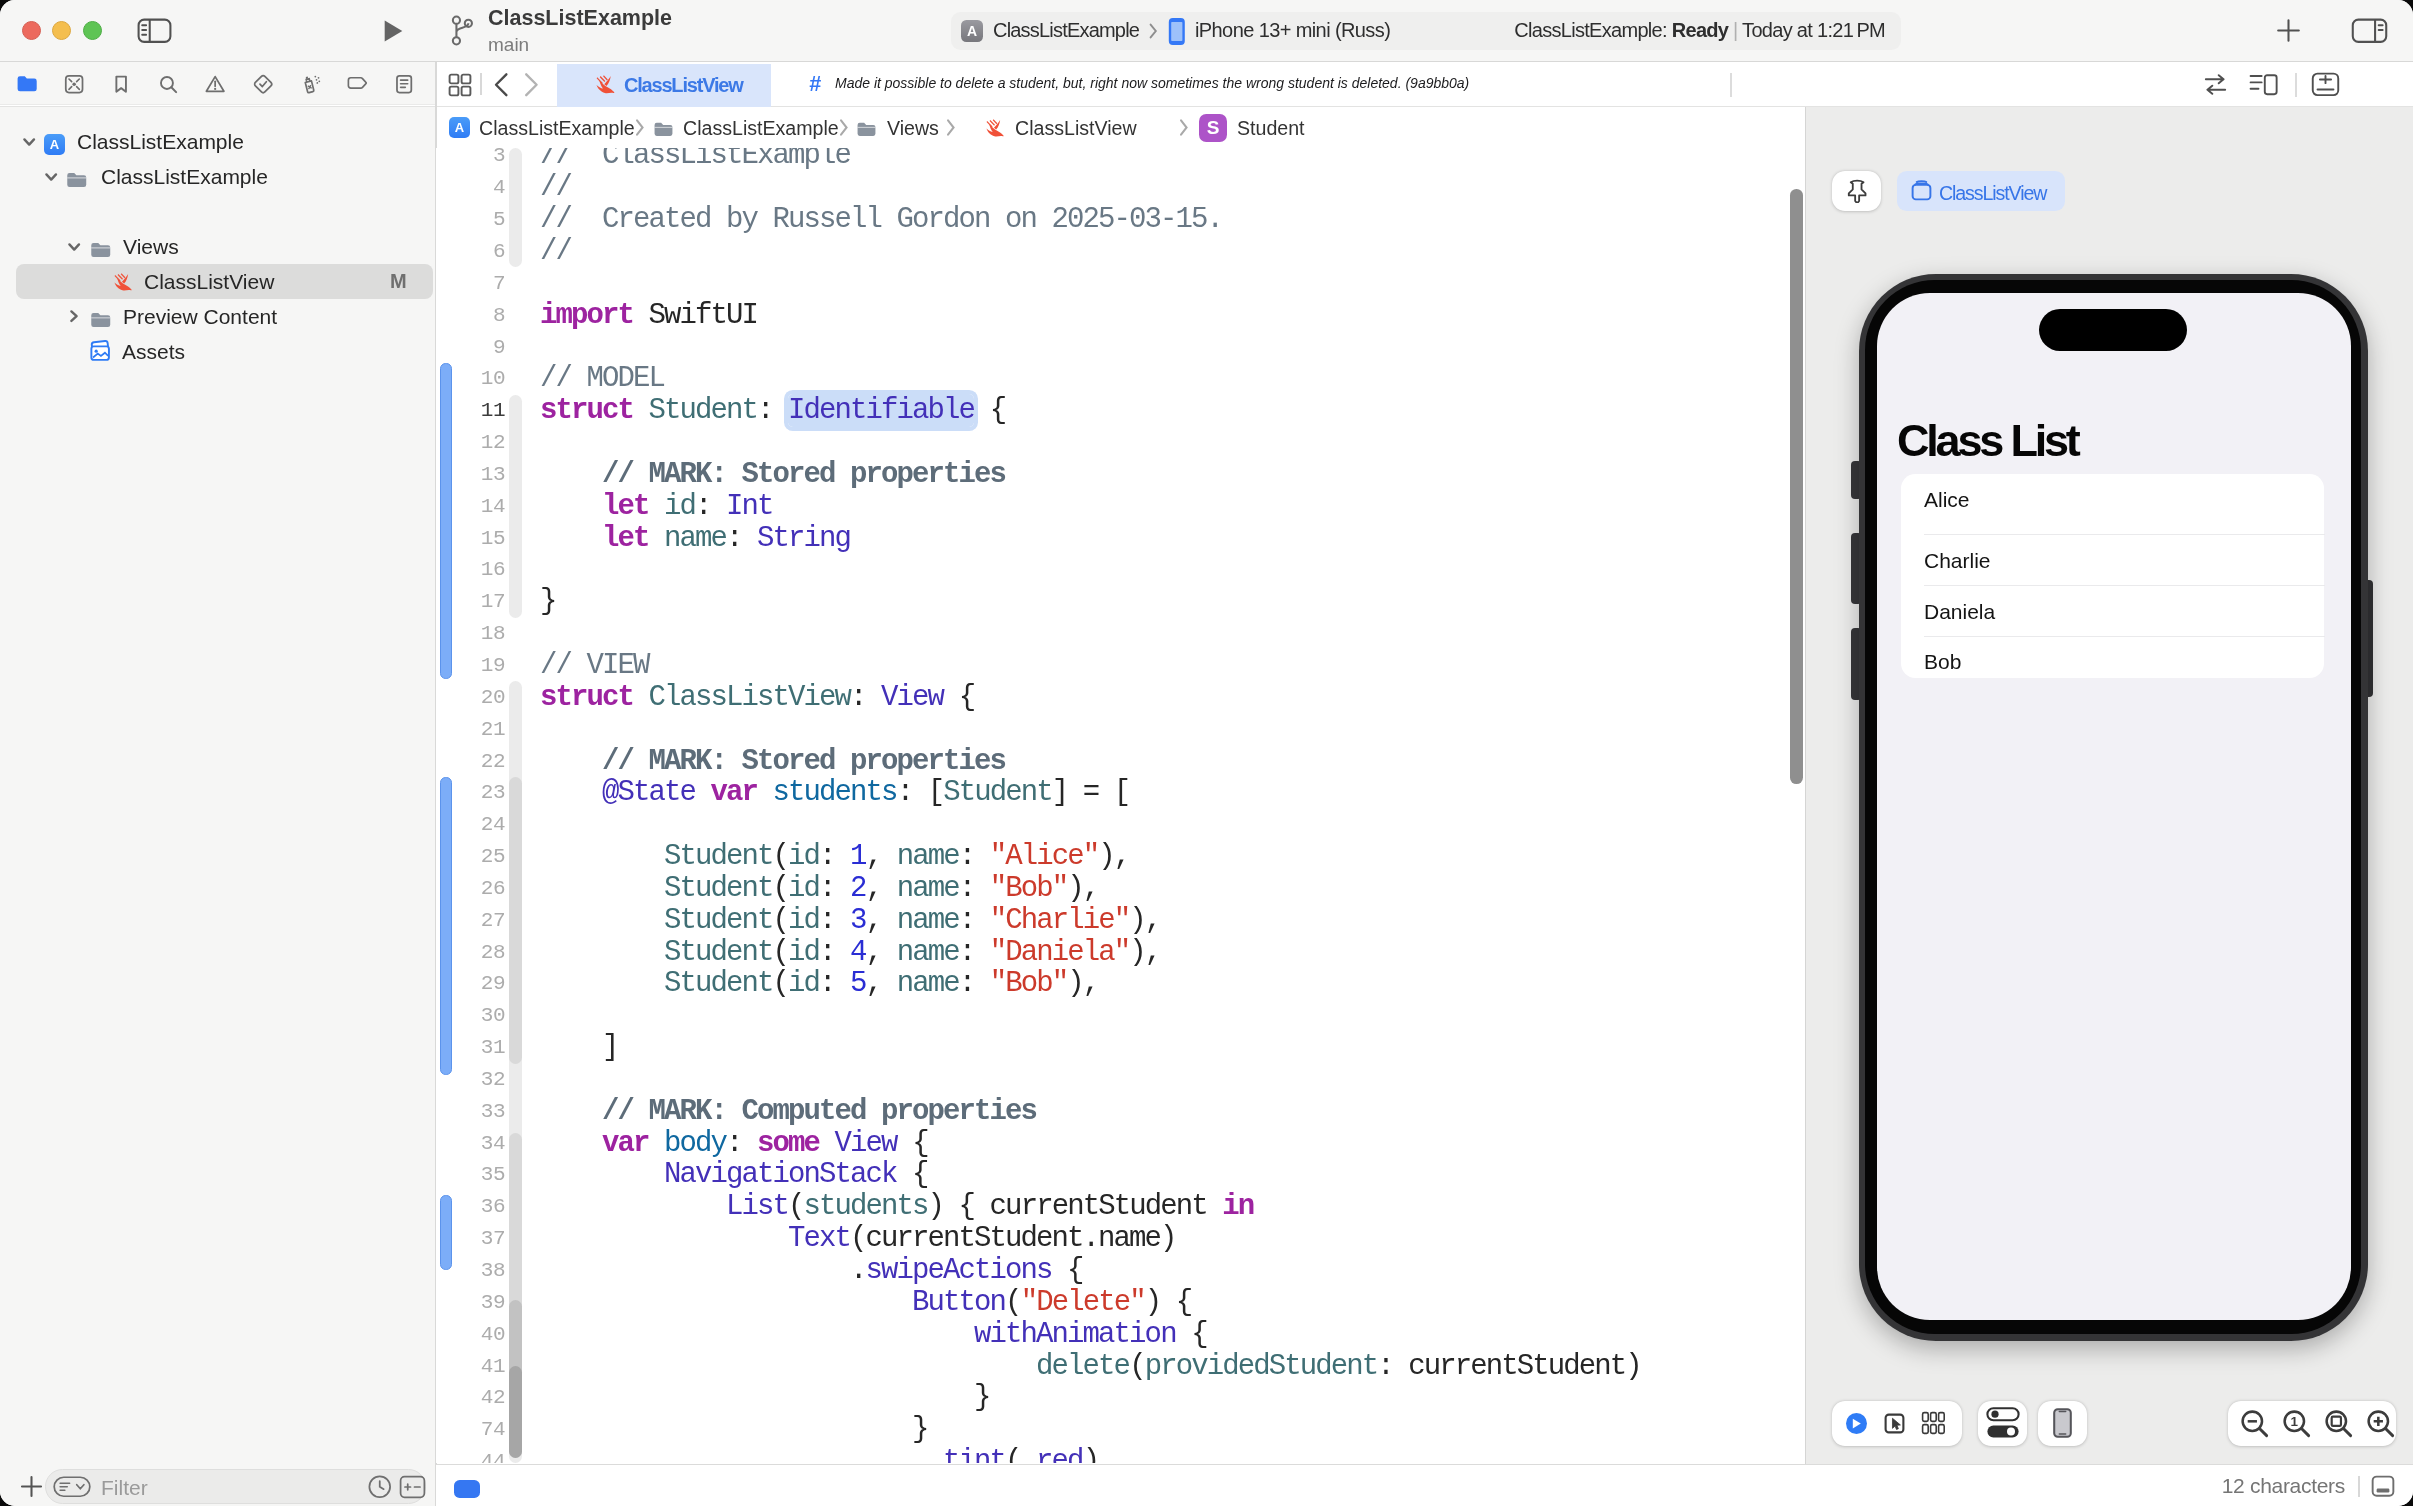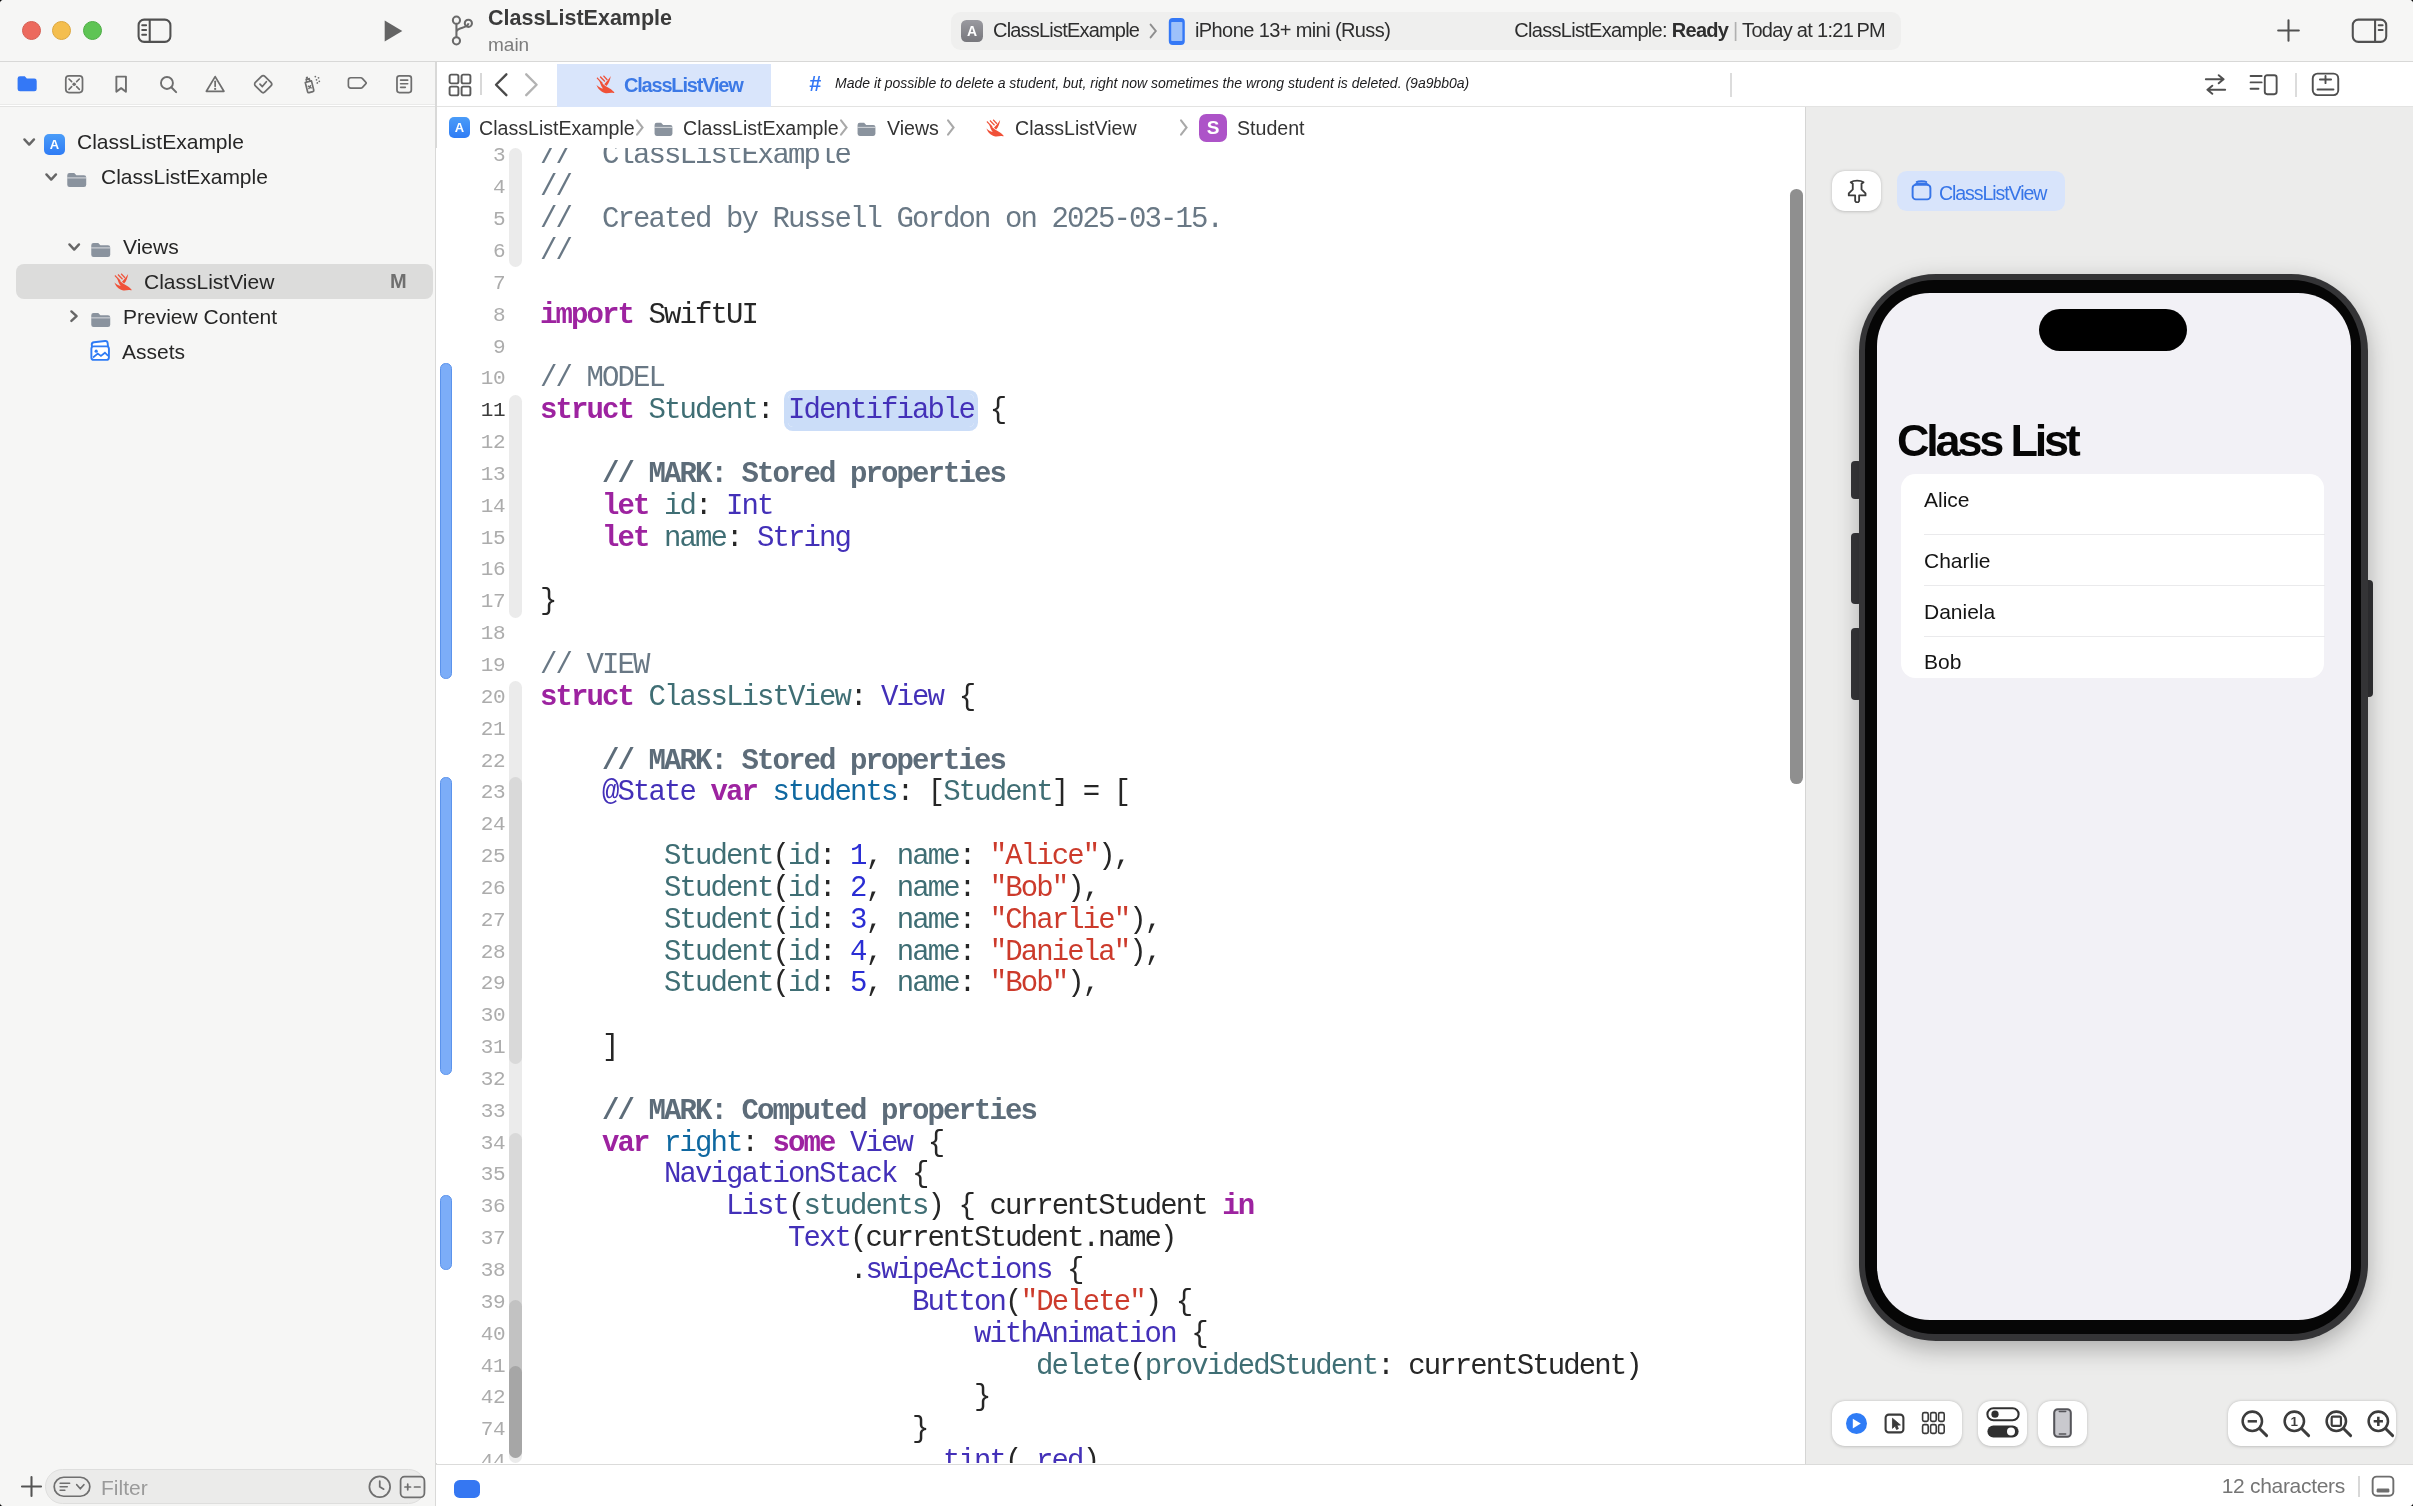--- a/index.html
+++ b/index.html
@@ -1,16 +1,16 @@
 <!DOCTYPE html>
 <html style="font-size:12.8px"><head><meta charset="utf-8"><style>
 * { margin:0; padding:0; box-sizing:border-box; }
 html,body { width:2413px; height:1507px; background:#0a0a0a; font-family:"Liberation Sans", sans-serif; }
 .abs { position:absolute; }
-#win { position:absolute; inset:0; border-radius:4px; overflow:hidden; background:#fff; }
+#win { position:absolute; inset:0; border-radius:15px; overflow:hidden; background:#fff; }
 #toolbar { position:absolute; left:0; top:0; width:2413px; height:62px; background:#f6f6f5; border-bottom:1.6px solid #d8d8d7; }
 #navstrip { position:absolute; left:0; top:62px; width:2413px; height:45px; background:#fff; border-bottom:1.6px solid #e3e3e2; }
 #navstripL { position:absolute; left:0; top:62px; width:436px; height:43px; background:#f6f6f5; border-bottom:1.6px solid #eaeae9; }
 #crumbs { position:absolute; left:436px; top:107px; width:1370px; height:42px; background:#fff; border-bottom:1.6px solid #e2e2e1; }
 #sidebar { position:absolute; left:0; top:107px; width:436px; height:1400px; background:#f6f6f5; }
 #sidediv { position:absolute; left:435px; top:62px; width:1.6px; height:1445px; background:#d9d9d8; }
 #editor { position:absolute; left:436px; top:148px; width:1370px; height:1315px; background:#fff; overflow:hidden; }
 #canvas { position:absolute; left:1805px; top:107px; width:608px; height:1357px; background:#ececeb; border-left:1.6px solid #d5d5d4; }
 #statusbar { position:absolute; left:436px; top:1464px; width:1978px; height:43px; background:#fff; border-top:1.6px solid #dbdbda; }
 .cl { position:absolute; left:540px; white-space:pre; font-family:"Liberation Mono", monospace; font-size:29px; letter-spacing:-1.9px; line-height:32px; height:32px; color:#262626; }
@@ -364,21 +364,21 @@
 <div class="cl" style="top:809px"></div>
 <div class="cl" style="top:841px"><span class="p">        </span><span class="t">Student</span><span class="p">(</span><span class="t">id</span><span class="p">: </span><span class="n">1</span><span class="p">, </span><span class="t">name</span><span class="p">: </span><span class="s">"Alice"</span><span class="p">),</span></div>
 <div class="cl" style="top:873px"><span class="p">        </span><span class="t">Student</span><span class="p">(</span><span class="t">id</span><span class="p">: </span><span class="n">2</span><span class="p">, </span><span class="t">name</span><span class="p">: </span><span class="s">"Bob"</span><span class="p">),</span></div>
 <div class="cl" style="top:905px"><span class="p">        </span><span class="t">Student</span><span class="p">(</span><span class="t">id</span><span class="p">: </span><span class="n">3</span><span class="p">, </span><span class="t">name</span><span class="p">: </span><span class="s">"Charlie"</span><span class="p">),</span></div>
 <div class="cl" style="top:937px"><span class="p">        </span><span class="t">Student</span><span class="p">(</span><span class="t">id</span><span class="p">: </span><span class="n">4</span><span class="p">, </span><span class="t">name</span><span class="p">: </span><span class="s">"Daniela"</span><span class="p">),</span></div>
 <div class="cl" style="top:968px"><span class="p">        </span><span class="t">Student</span><span class="p">(</span><span class="t">id</span><span class="p">: </span><span class="n">5</span><span class="p">, </span><span class="t">name</span><span class="p">: </span><span class="s">"Bob"</span><span class="p">),</span></div>
 <div class="cl" style="top:1000px"></div>
 <div class="cl" style="top:1032px"><span class="p">    ]</span></div>
 <div class="cl" style="top:1064px"></div>
 <div class="cl" style="top:1096px"><span class="p">    </span><span class="cb">// MARK: Computed properties</span></div>
-<div class="cl" style="top:1128px"><span class="p">    </span><span class="k">var</span><span class="p"> </span><span class="b">right</span><span class="p">: </span><span class="k">some</span><span class="p"> </span><span class="i">View</span><span class="p"> {</span></div>
+<div class="cl" style="top:1128px"><span class="p">    </span><span class="k">var</span><span class="p"> </span><span class="b">body</span><span class="p">: </span><span class="k">some</span><span class="p"> </span><span class="i">View</span><span class="p"> {</span></div>
 <div class="cl" style="top:1159px"><span class="p">        </span><span class="i">NavigationStack</span><span class="p"> {</span></div>
 <div class="cl" style="top:1191px"><span class="p">            </span><span class="i">List</span><span class="p">(</span><span class="t">students</span><span class="p">) { currentStudent </span><span class="k">in</span></div>
 <div class="cl" style="top:1223px"><span class="p">                </span><span class="i">Text</span><span class="p">(currentStudent.name)</span></div>
 <div class="cl" style="top:1255px"><span class="p">                    .</span><span class="i">swipeActions</span><span class="p"> {</span></div>
 <div class="cl" style="top:1287px"><span class="p">                        </span><span class="i">Button</span><span class="p">(</span><span class="s">"Delete"</span><span class="p">) {</span></div>
 <div class="cl" style="top:1319px"><span class="p">                            </span><span class="i">withAnimation</span><span class="p"> {</span></div>
 <div class="cl" style="top:1351px"><span class="p">                                </span><span class="t">delete</span><span class="p">(</span><span class="t">providedStudent</span><span class="p">: currentStudent)</span></div>
 <div class="cl" style="top:1382px"><span class="p">                            }</span></div>
 <div class="cl" style="top:1414px"><span class="p">                        }</span></div>
 <div class="cl" style="top:1446px"><span class="p">                         .</span><span class="i">tint</span><span class="p">(.</span><span class="i">red</span><span class="p">)</span></div>

